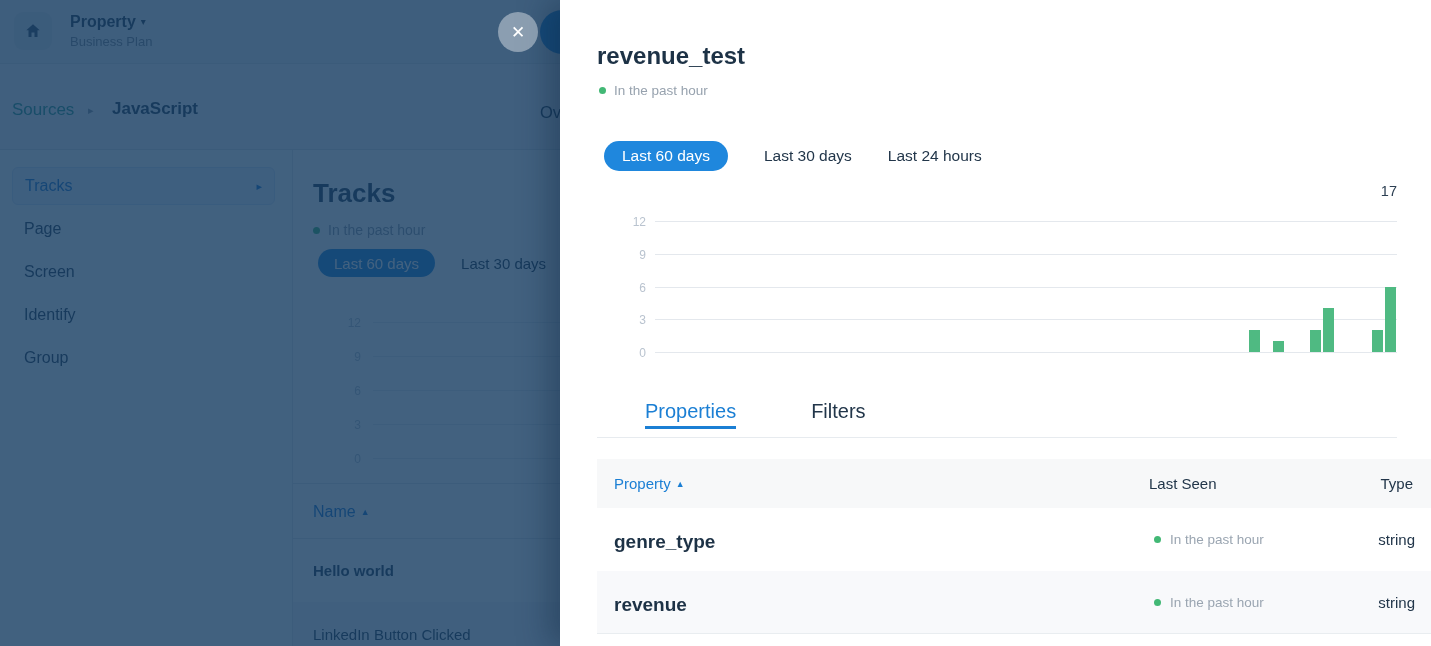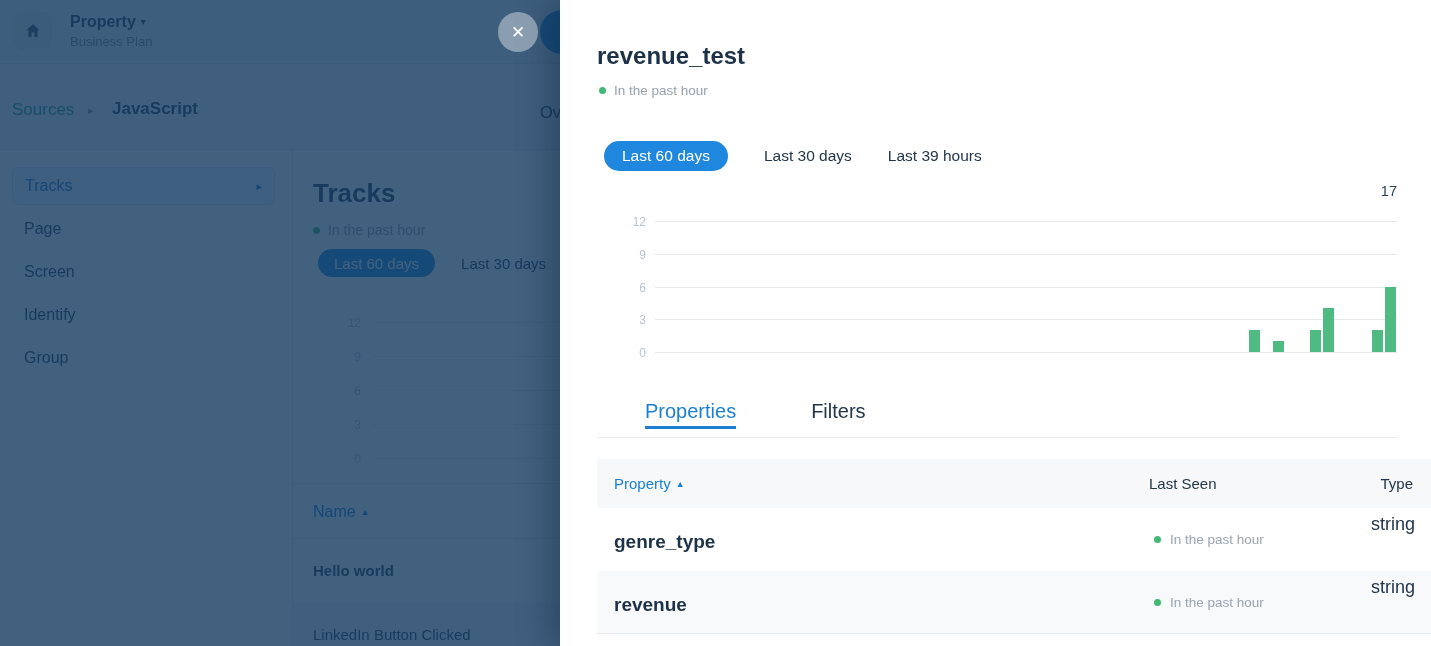--- a/index.html
+++ b/index.html
@@ -66,21 +66,21 @@
 
   #ptable-header { position:absolute; left:37px; top:459px; right:0; height:49px; background:#f7f8f9; font-size:15px; }
   #ptable-header .h-prop { position:absolute; left:17px; top:16px; color:#1b7fd4; }
   #ptable-header .h-prop .sort { font-size:9px; margin-left:5px; vertical-align:2px; }
   #ptable-header .h-seen { position:absolute; left:552px; top:16px; color:#22364a; }
   #ptable-header .h-type { position:absolute; right:18px; top:16px; color:#22364a; }
   .p-row { position:absolute; left:37px; right:0; height:63px; }
   .p-row.alt { background:#f8f9fb; border-bottom:1px solid #e9edf0; }
   .p-row .c-prop { position:absolute; left:17px; top:23px; font-size:19px; font-weight:bold; color:#1d3246; }
   .p-row .c-seen { position:absolute; left:557px; top:24px; display:flex; align-items:center; gap:9px; font-size:13.5px; color:#9aa5b1; }
-  .p-row .c-type { position:absolute; right:16px; top:6px; font-size:18px; color:#22364a; }
+  .p-row .c-type { position:absolute; right:16px; top:23px; font-size:15px; color:#22364a; }
 </style>
 </head>
 <body>
 
 <div id="stage">
 
   <div id="app">
 
     <div id="topbar">
       <div id="home-btn">
@@ -168,21 +168,21 @@
   <div id="panel">
     <div id="panel-title">revenue_test</div>
     <div id="panel-status">
       <span class="dot"></span>
       <span>In the past hour</span>
     </div>
 
     <div id="panel-pills">
         <div class="pill active">Last 60 days</div>
         <div class="pill">Last 30 days</div>
-        <div class="pill">Last 39 hours</div>
+        <div class="pill">Last 24 hours</div>
       </div>
 
     <div id="panel-chart">
       <div id="chart-total">17</div>
     <div class="tickline" style="left: 95px; top: 38px; width: 742px;"></div>
         <div class="ticklabel" style="left: 50px; top: 38px;">12</div>
         <div class="tickline" style="left: 95px; top: 70.75px; width: 742px;"></div>
         <div class="ticklabel" style="left: 50px; top: 70.75px;">9</div>
         <div class="tickline" style="left: 95px; top: 103.5px; width: 742px;"></div>
         <div class="ticklabel" style="left: 50px; top: 103.5px;">6</div>

